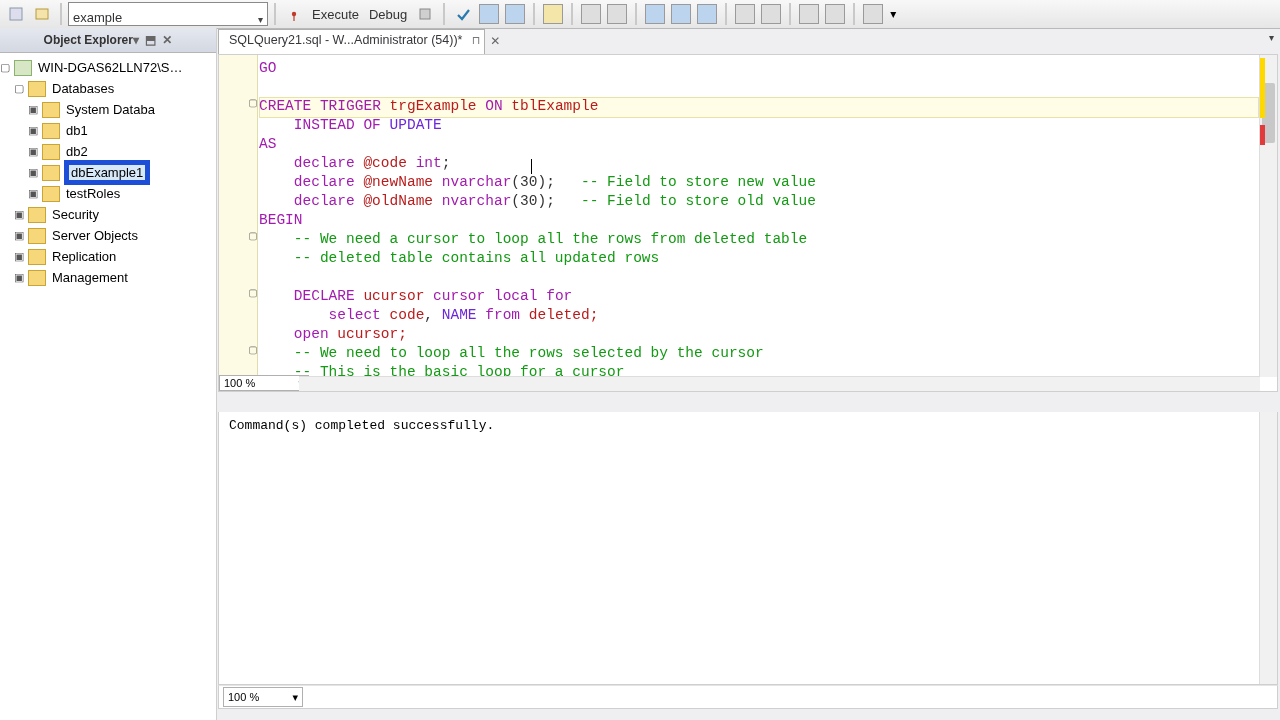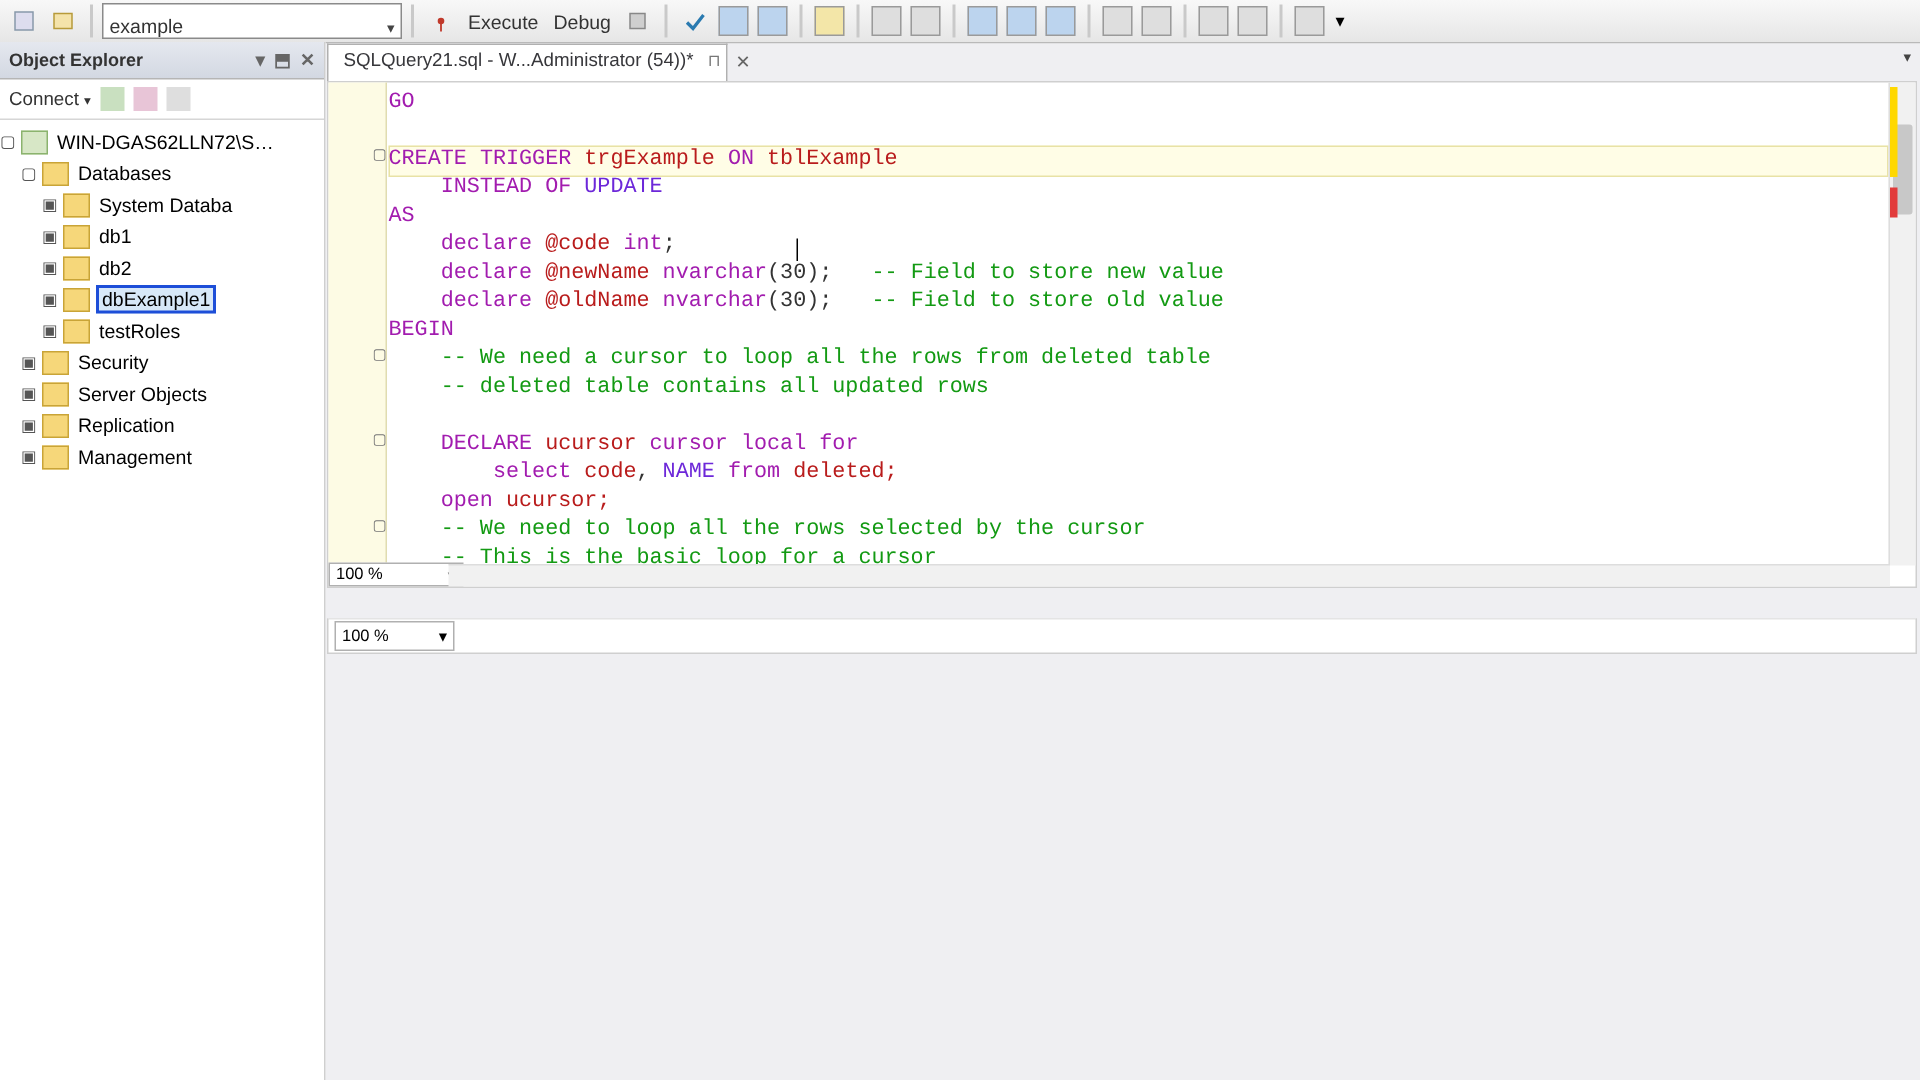--- a/index.html
+++ b/index.html
@@ -23,33 +23,33 @@
   .tabstrip{height:26px;background:#efeff2;display:flex;align-items:flex-start;}
   .tab{height:24px;background:#fff;border:1px solid #b0b0b0;border-bottom:none;padding:3px 22px 0 10px;
        position:relative;font-size:12.5px;color:#37373b;margin-left:218px;}
   .tab .pin{position:absolute;right:4px;top:4px;font-size:11px;color:#777;cursor:pointer;}
   .tab .close{position:absolute;right:-16px;top:4px;font-size:12px;color:#666;cursor:pointer;}
   .tabdrop{position:absolute;right:6px;top:32px;color:#444;font-size:10px;}
 
   
   .oe{position:absolute;left:0;top:28px;width:216px;bottom:0;background:#fff;border-right:1px solid #cfcfcf;}
   .oe-title{height:24px;background:linear-gradient(#e5e8ef,#d3d8e2);border-bottom:1px solid #b5b5b5;
-            display:flex;align-items:center;justify-content:space-between;padding:0 6px;font-weight:600;color:#333;}
+            display:flex;align-items:center;justify-content:center;padding:0 6px;font-weight:600;color:#333;}
   .oe-title .icons{display:flex;gap:6px;color:#666;}
   .oe-sub{height:26px;border-bottom:1px solid #d6d6d6;display:flex;align-items:center;gap:6px;padding:0 6px;}
   .oe-sub .conn{font-size:12.5px;color:#333;}
   .oe-sub .chev{font-size:9px;color:#333;}
   .oe-sub .sq{width:16px;height:16px;}
   .tree{padding:4px 0;overflow:auto;height:calc(100% - 50px);font-size:13px;}
   .node{display:flex;align-items:center;height:21px;white-space:nowrap;}
   .sp{display:inline-block;width:14px;}
   .exp{width:10px;color:#555;font-size:11px;text-align:center;}
   .fold{width:16px;height:14px;background:#f6d77a;border:1px solid #c9a437;margin:0 4px;}
   .srv{width:16px;height:14px;background:#d7e7c6;border:1px solid #8bb36e;margin:0 4px;}
-  .sel{background:#d7e8f8;border:2px solid #1d4ed8;}
+  .sel{background:#d7e8f8;border:5px solid #1d4ed8;}
   .tree .lbl{padding:0 2px;}
 
   
   .editor-wrap{position:absolute;left:218px;top:54px;right:2px;bottom:0;}
   .editor{position:relative;background:#fff;height:336px;border:1px solid #cfcfcf;}
   .gutter{position:absolute;left:0;top:0;bottom:14px;width:38px;background:#fdfbe4;border-right:1px solid #e0dcb0;}
   .fold-handle{position:absolute;left:29px;font-size:10px;color:#777;width:10px;text-align:center;}
   .code{position:absolute;left:40px;right:18px;top:4px;bottom:14px;
         font-family:Consolas,"Courier New",monospace;font-size:14.5px;line-height:19px;color:#333;
         white-space:pre;overflow:hidden;}
@@ -188,29 +188,20 @@
 <div class="upbtn">▴</div>
 
 <div class="oe">
   <div class="oe-title">
     <span>Object Explorer</span>
     <span class="icons">
       <span>▾</span>
       <span>⬒</span>
       <span>✕</span>
     </span>
-  </div>
-  <div class="oe-sub">
-    <span class="conn">
-      <span>Connect</span>
-      <span class="chev">▾</span>
-    </span>
-    <span class="sq c-grn"></span>
-    <span class="sq c-pk"></span>
-    <span class="sq c-gry"></span>
   </div>
 
   <div class="tree">
     <div class="node">
       <span class="exp">▢</span>
       <span class="srv"></span>
       <span class="lbl">WIN-DGAS62LLN72\S…</span>
     </div>
     <div class="node">
       <span class="sp"></span>
@@ -315,20 +306,24 @@
       <div class="chg-bar2"></div>
     </div>
     <div class="zoom">
       <span>100 %</span>
       <span>▾</span>
     </div>
     <div class="hscroll"></div>
   </div>
 
   <div class="msgs">
+    <div class="msg-body">
+      <span>Command(s) completed successfully.</span>
+      <div class="vscroll2"></div>
+    </div>
     <div class="msg-foot">
       <div class="zoom2">
         <span>100 %</span>
         <span>▾</span>
       </div>
     </div>
   </div>
 
 </div>
 

